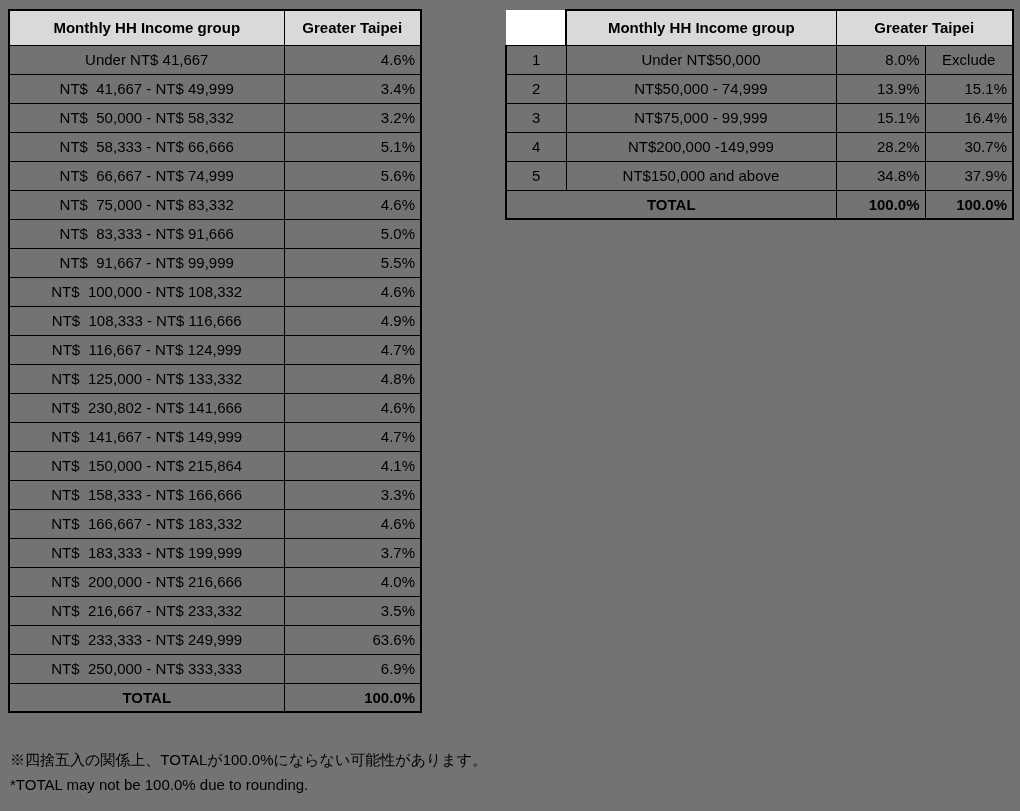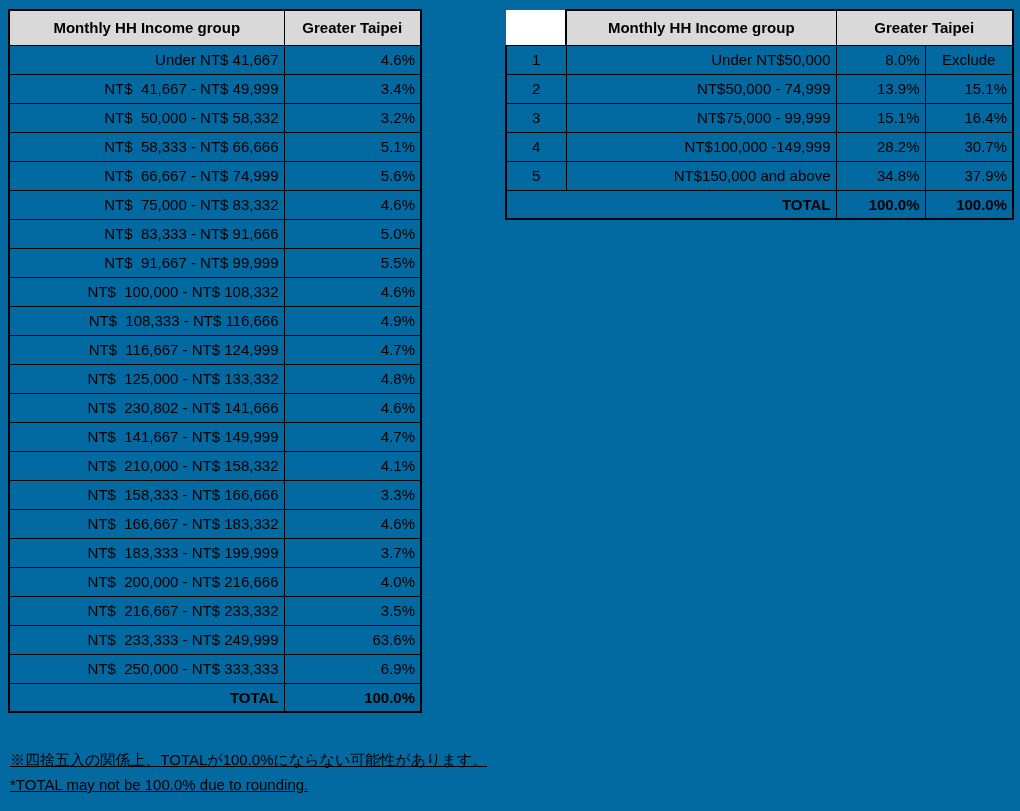--- a/index.html
+++ b/index.html
@@ -2,45 +2,45 @@
 <html><head>
 <meta charset="utf-8">
 <style>
   * { margin: 0; padding: 0; box-sizing: border-box; }
   html, body {
     width: 1020px; height: 811px;
     background: #ffffff;
     font-family: "Liberation Sans", sans-serif;
     color: #000000;
   }
-  .canvas { position: relative; width: 1020px; height: 811px; overflow: hidden; background: #0369a1; }
+  .canvas { position: relative; width: 1020px; height: 811px; overflow: hidden; background: #737373; }
 
   table { border-collapse: collapse; table-layout: fixed; font-size: 15px; color: #000; }
   td, th { white-space: pre; overflow: hidden; vertical-align: middle; }
 
   
   .lt { position: absolute; left: 8px; top: 9px; border: 2px solid #000; }
   .lt td, .lt th { border: 1px solid #000; height: 29px; padding: 0 5px; }
   .lt th { height: 35px; background: #d9d9d9; font-weight: bold; text-align: center; }
 
   
   .rt { position: absolute; left: 505px; top: 9px; }
   .rt td, .rt th { border: 1px solid #000; height: 29px; padding: 0 5px; }
   .rt th { height: 35px; background: #d9d9d9; font-weight: bold; text-align: center; border-top-width: 2px; }
   .rt .b-left  { border-left-width: 2px; }
   .rt .b-right { border-right-width: 2px; }
   .rt tr.total-row td { border-bottom-width: 2px; }
   .rt .corner { border-top-style: hidden; border-left-style: hidden; background: #ffffff; }
 
-  .cell-left   { text-align: right; }
+  .cell-left   { text-align: center; }
   .cell-right  { text-align: right; margin-left: 32px; }
   .cell-center { text-align: center; }
   .bold { font-weight: bold; }
 
-  .footnote { position: absolute; left: 10px; font-size: 15px; color: #000; white-space: pre; text-decoration: underline; }
+  .footnote { position: absolute; left: 10px; font-size: 15px; color: #000; white-space: pre; }
   .footnote-jp { top: 751px; }
   .footnote-en { top: 776px; }
 </style>
 </head>
 <body>
 
 <div class="canvas">
 
   <table class="lt">
     <colgroup>
@@ -119,21 +119,21 @@
           <td class="cell-left">NT$  230,802 - NT$ 141,666</td>
           <td class="cell-right">4.6%</td>
         </tr>
 
         <tr>
           <td class="cell-left">NT$  141,667 - NT$ 149,999</td>
           <td class="cell-right">4.7%</td>
         </tr>
 
         <tr>
-          <td class="cell-left">NT$  210,000 - NT$ 158,332</td>
+          <td class="cell-left">NT$  150,000 - NT$ 215,864</td>
           <td class="cell-right">4.1%</td>
         </tr>
 
         <tr>
           <td class="cell-left">NT$  158,333 - NT$ 166,666</td>
           <td class="cell-right">3.3%</td>
         </tr>
 
         <tr>
           <td class="cell-left">NT$  166,667 - NT$ 183,332</td>
@@ -205,21 +205,21 @@
 
         <tr>
           <td class="cell-center b-left">3</td>
           <td class="cell-left">NT$75,000 - 99,999</td>
           <td class="cell-right">15.1%</td>
           <td class="b-right cell-right">16.4%</td>
         </tr>
 
         <tr>
           <td class="cell-center b-left">4</td>
-          <td class="cell-left">NT$100,000 -149,999</td>
+          <td class="cell-left">NT$200,000 -149,999</td>
           <td class="cell-right">28.2%</td>
           <td class="b-right cell-right">30.7%</td>
         </tr>
 
         <tr>
           <td class="cell-center b-left">5</td>
           <td class="cell-left">NT$150,000 and above</td>
           <td class="cell-right">34.8%</td>
           <td class="b-right cell-right">37.9%</td>
         </tr>

